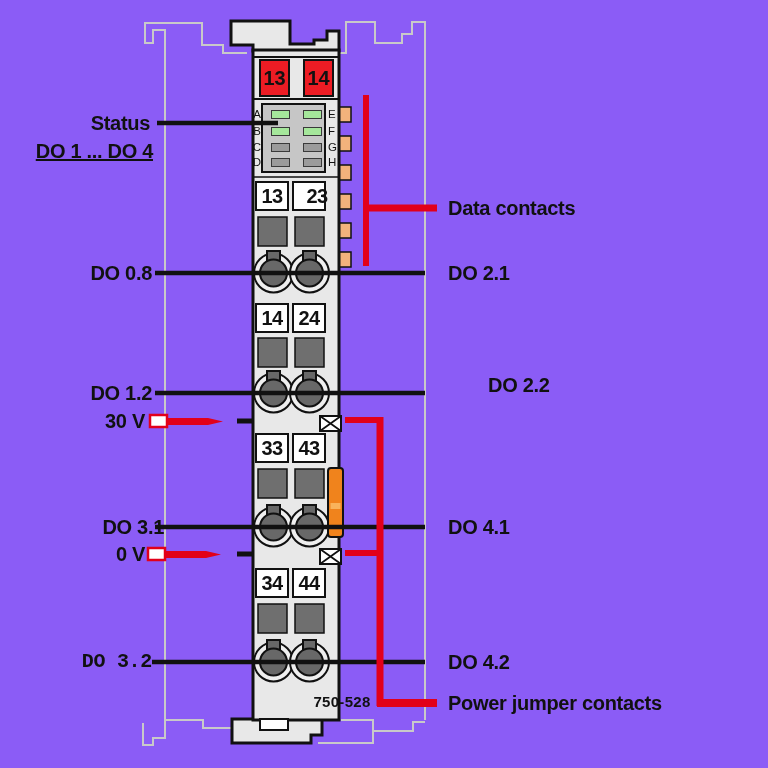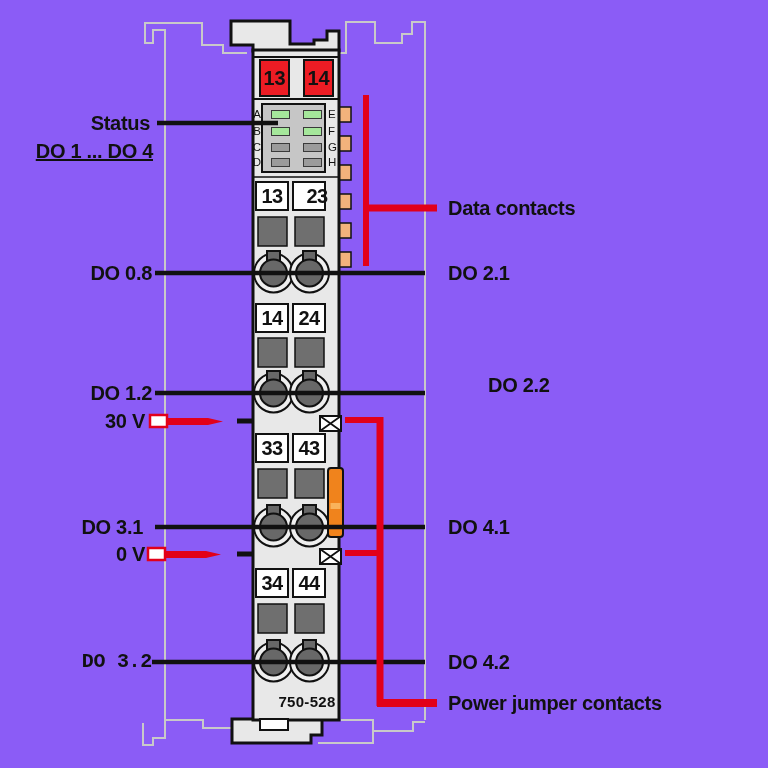--- a/index.html
+++ b/index.html
@@ -25,21 +25,21 @@
 
   
   .led{position:absolute;width:19px;height:9px;box-sizing:border-box;border:1px solid #3a3a3a;}
   .led[data-state="on"]{background:#a5e79b;}
   .led[data-state="off"]{background:#9b9b9b;}
   .ledletter{position:absolute;width:12px;font-size:11.5px;line-height:11px;color:#111;}
   .ledletter.lft{text-align:right;}
   .ledletter.rgt{text-align:left;}
 
   .model{position:absolute;left:253px;top:693px;width:108px;text-align:center;
-         font-weight:bold;font-size:15px;color:#111;letter-spacing:0.3px;}
+         font-weight:bold;font-size:15px;color:#111;letter-spacing:0.3px;padding-left:35px;}
 </style>
 </head>
 <body>
 
 <div class="canvas">
 
   <svg class="gfx" width="768" height="768" viewBox="0 0 768 768">
 
     <g fill="none" stroke="#c9c9c9" stroke-width="2">
       <path d="M247,53 L223,53 L223,45 L202,45 L202,23 L145,23 L145,43 L153,43 L153,30 L165,30 L165,738 L153,738 L153,745 L143,745 L143,723"></path>
@@ -213,21 +213,21 @@
       <span>44</span>
     </div>
 
   <div class="model">750-528</div>
 
   <div class="callout left-col" style="right:618px;top:112px;">Status</div>
   <div class="callout left-col" style="right:615px;top:140px;text-decoration:underline;">DO 1 ... DO 4</div>
   <div class="callout left-col" style="right:616px;top:262px;">DO 0.8</div>
   <div class="callout left-col" style="right:616px;top:382px;">DO 1.2</div>
   <div class="callout left-col" style="right:623px;top:410px;">30 V</div>
-  <div class="callout left-col" style="right:625px;top:516px;margin-left:40px;">DO 3.1</div>
+  <div class="callout left-col" style="right:604px;top:516px;margin-left:40px;">DO 3.1</div>
   <div class="callout left-col" style="right:623px;top:543px;">0 V</div>
   <div class="callout left-col" style="right:616px;top:651px;font-family:Liberation Mono, monospace;">DO 3.2</div>
 
   <div class="callout right-col" style="left:448px;top:197px;">Data contacts</div>
   <div class="callout right-col" style="left:448px;top:262px;">DO 2.1</div>
   <div class="callout right-col" style="left:448px;top:374px;margin-left:40px;">DO 2.2</div>
   <div class="callout right-col" style="left:448px;top:516px;">DO 4.1</div>
   <div class="callout right-col" style="left:448px;top:651px;">DO 4.2</div>
   <div class="callout right-col" style="left:448px;top:692px;">Power jumper contacts</div>
 

